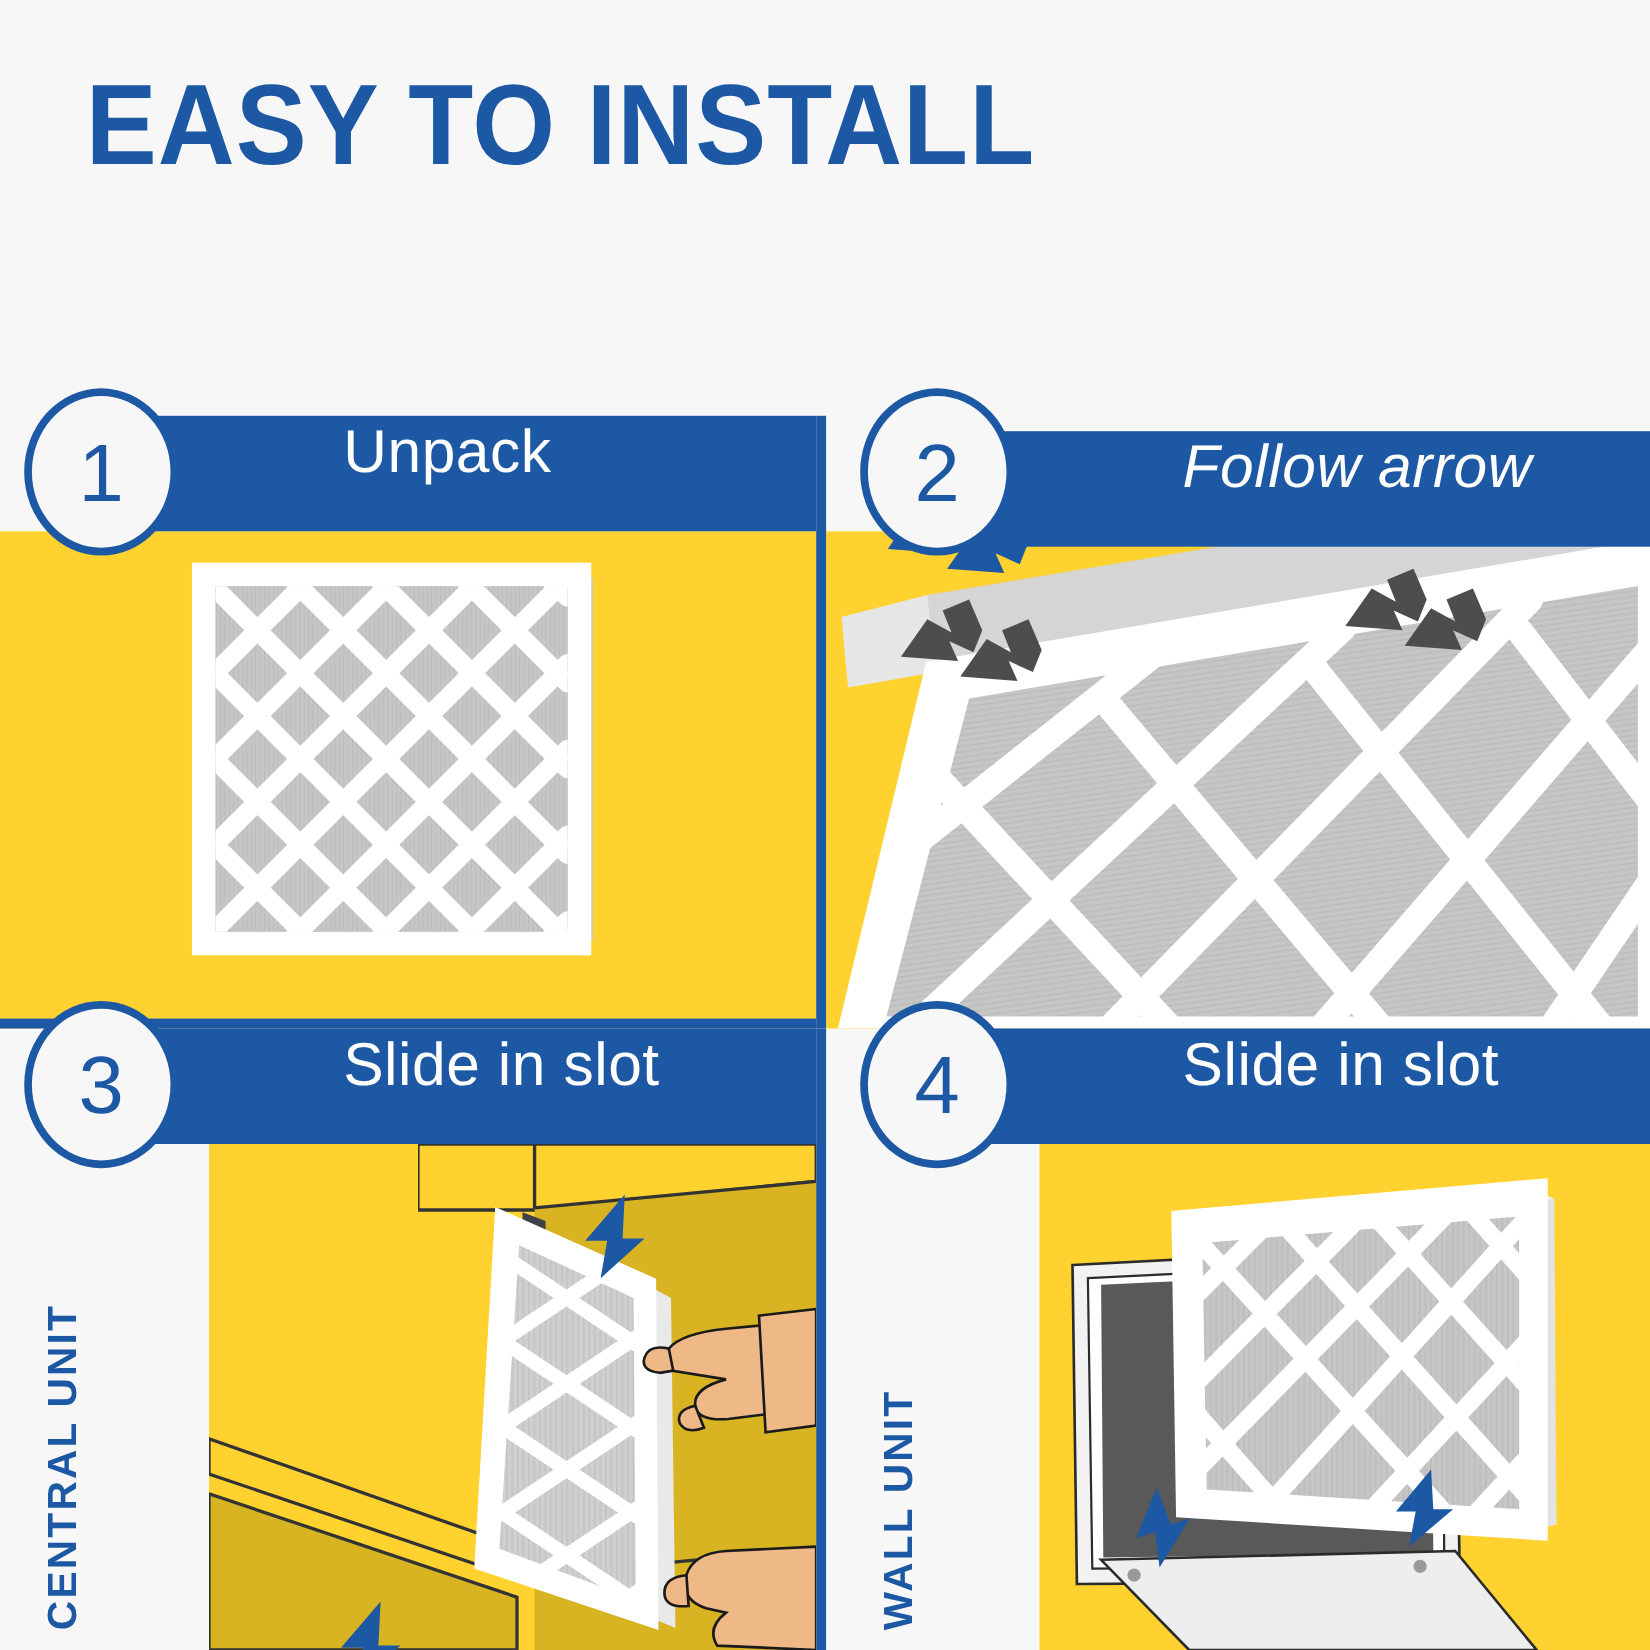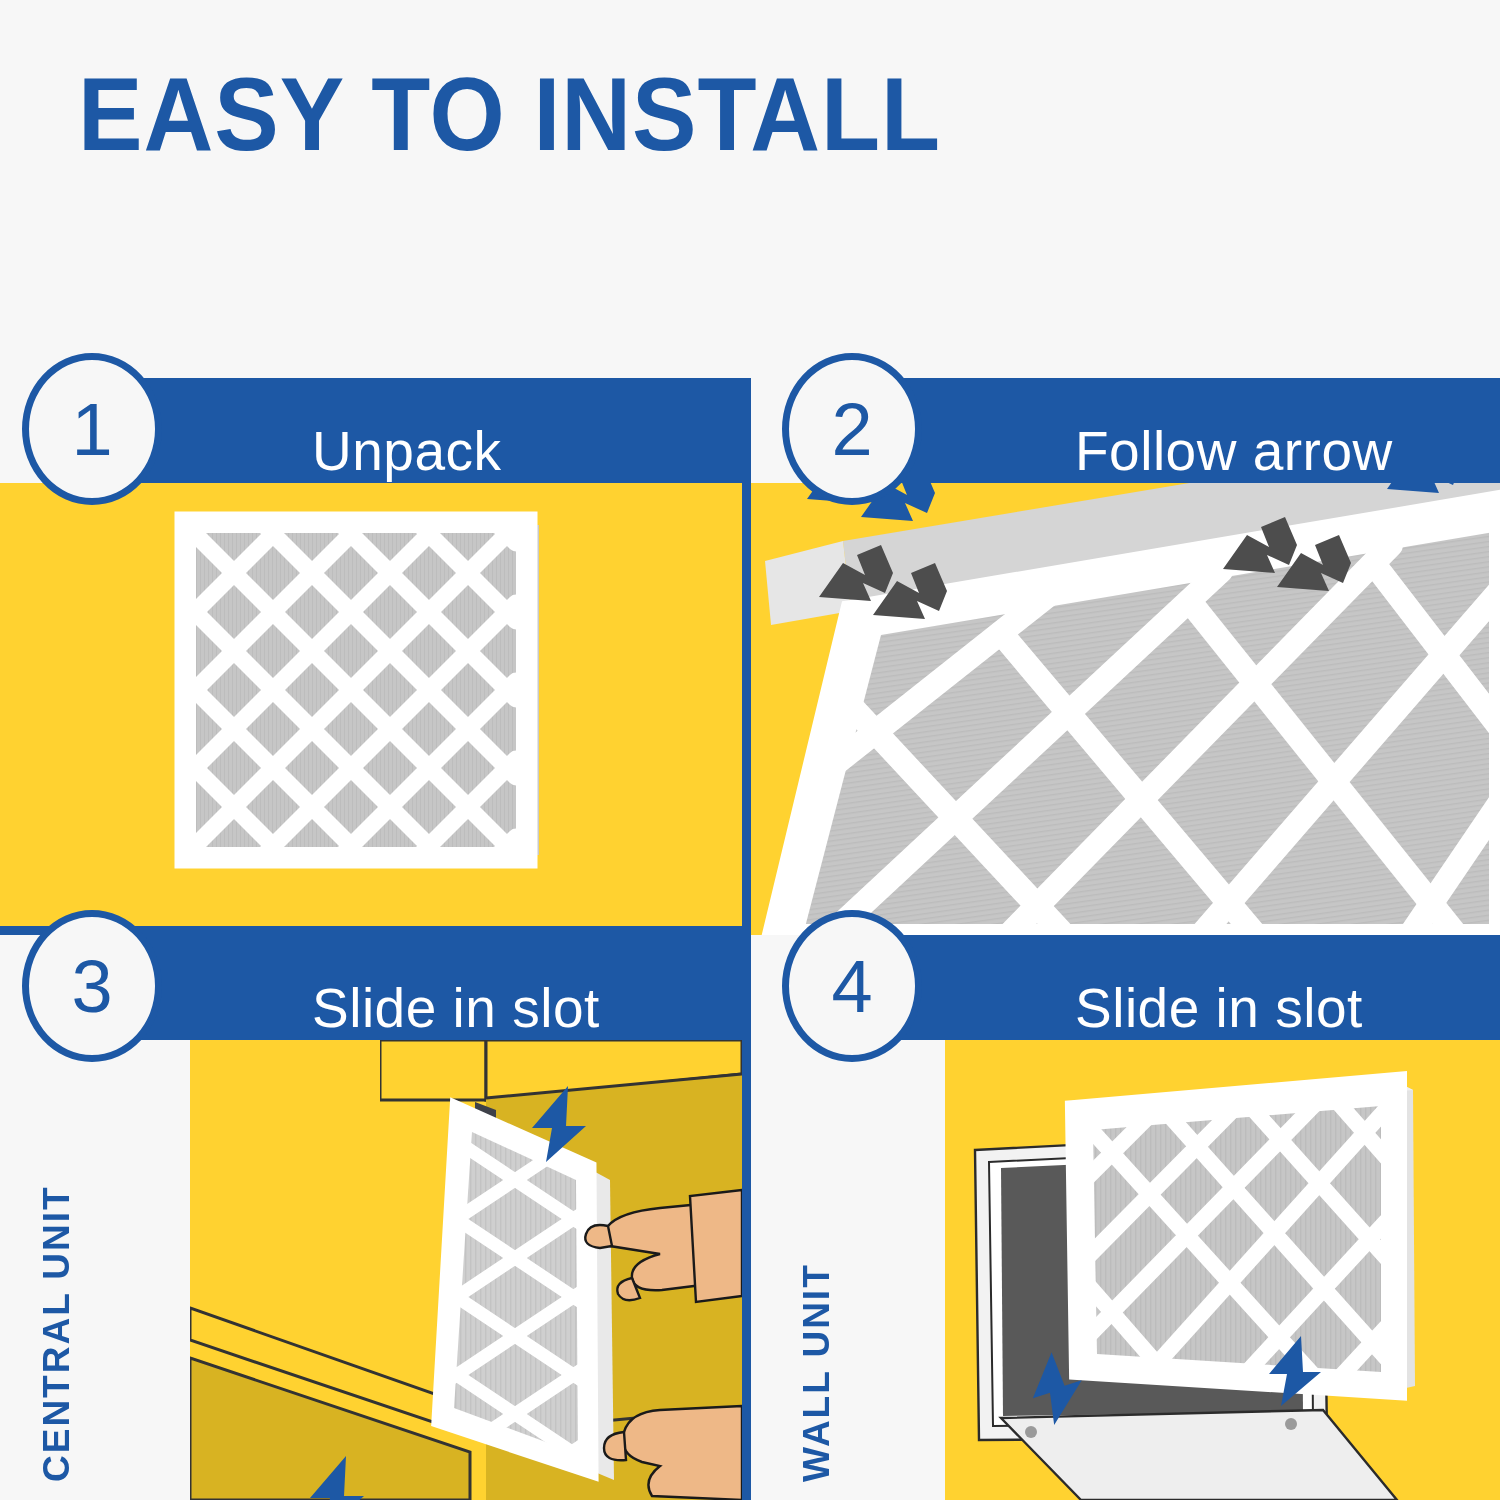--- a/index.html
+++ b/index.html
@@ -30,21 +30,21 @@
   .panel-body{
     position:absolute;
     background:#ffd230;
     overflow:hidden;
   }
 
   .hdr{
     position:absolute;
     background:#1d58a5;
     height:105px;
-    display:flex;align-items:flex-end;
+    display:flex;align-items:flex-start;
   }
   .hdr-label{
     color:#ffffff;
     font-size:55px;
     margin-left:202px;
     white-space:nowrap;
     letter-spacing:.5px;
   }
   .hdr-label.indent2{margin-left:205px;}
 
@@ -198,21 +198,21 @@
           <polygon points="96,126 120,92 142,104 134,84 158,74 170,102 162,122 140,112 148,130"></polygon>
         </g>
 
         <g fill="#1d58a5" transform="translate(540,-120)">
           <polygon points="42,108 66,74 88,86 80,66 104,56 116,84 108,104 86,94 94,112"></polygon>
           <polygon points="96,126 120,92 142,104 134,84 158,74 170,102 162,122 140,112 148,130"></polygon>
         </g>
       </svg>
     </div>
 
-    <div class="hdr" style="left:870px;top:378px;width:630px;">
+    <div class="hdr" style="left:870px;top:392px;width:630px;font-style:italic;">
       <span class="hdr-label indent2">Follow arrow</span>
     </div>
 
     <div class="step-circle" style="left:782px;top:353px;">
       <span>2</span>
     </div>
   </div>
 
   <div class="panel">
 

